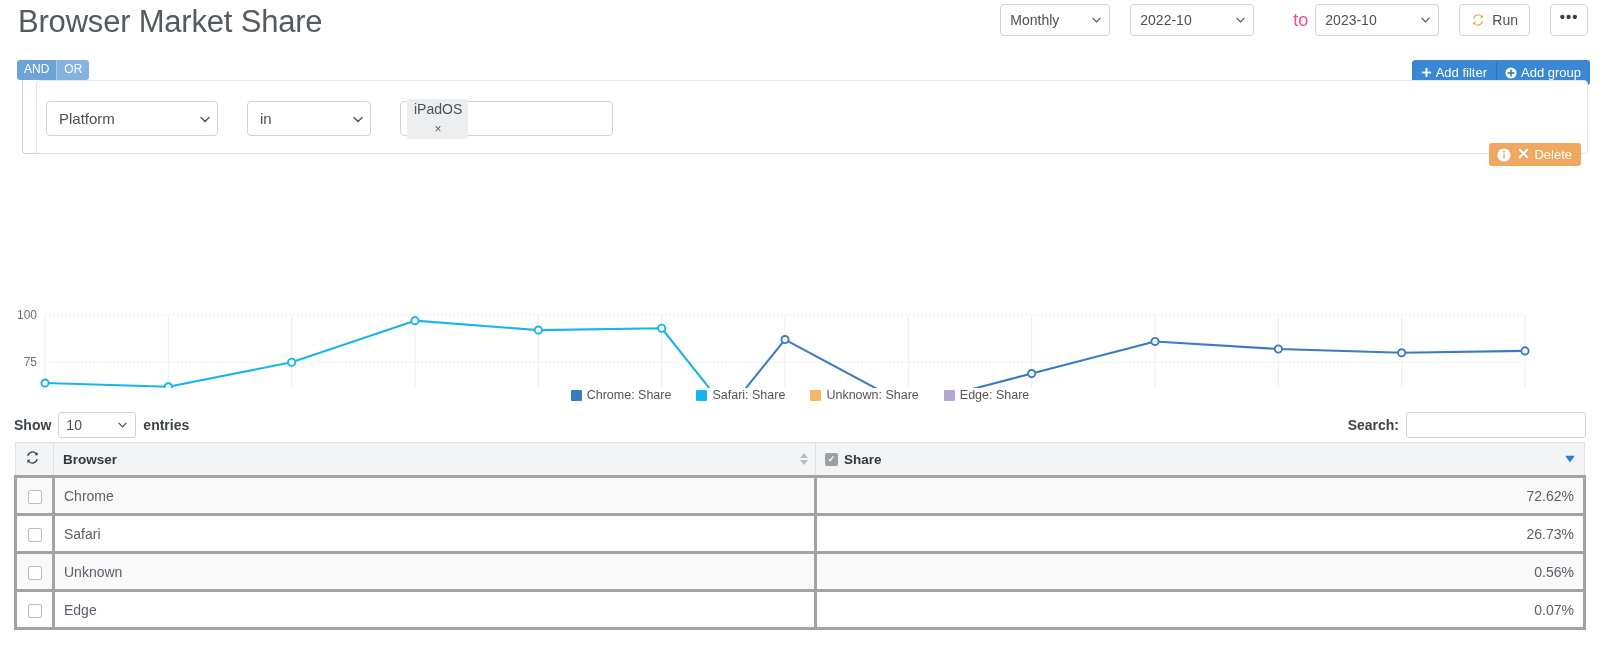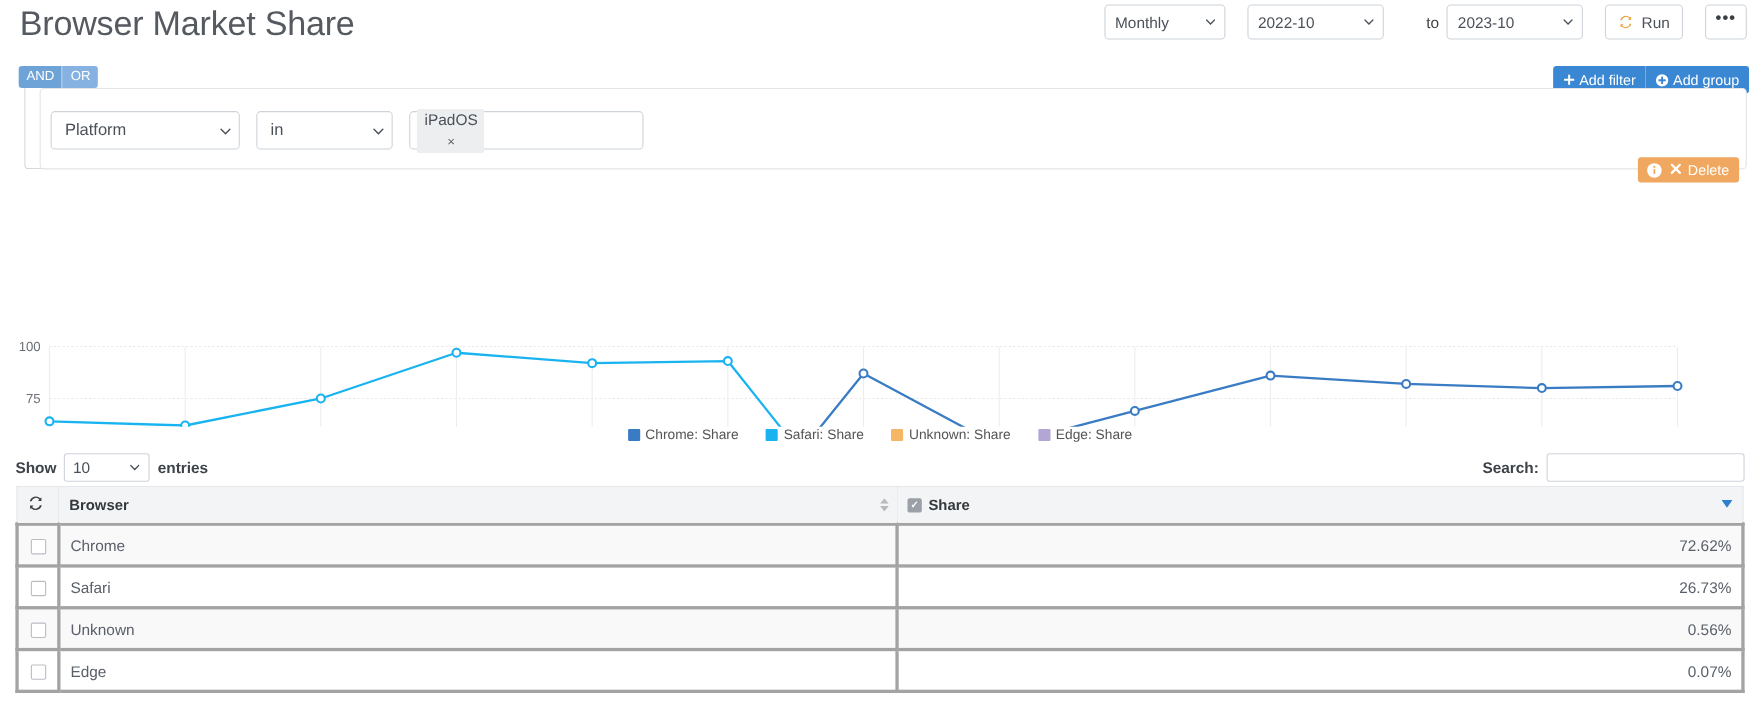--- a/index.html
+++ b/index.html
@@ -57,22 +57,22 @@
   .caret {
     position: absolute;
     right: 8px; top: 50%;
     transform: translateY(-50%);
     width: 9px; height: 9px;
     pointer-events: none;
   }
   .caret svg { display: block; }
   .to-label {
     margin: 0 7px;
-    font-size: 14px;
-    color: #404040;
+    font-size: 18px;
+    color: #ec4899;
     padding-left: 32px;
   }
   .run-btn { padding: 0 11px; gap: 7px; }
   .run-icon { color: #e8a33d; display:flex; }
   .more-btn { width: 38px; justify-content: center; }
   .more-dots {
     letter-spacing: 1px;
     font-size: 15px;
     line-height: 1;
     color: #3a3f45;
@@ -139,21 +139,21 @@
     height: 74px;
     border: 1px solid #e2e5e8;
     border-radius: 4px;
     background: #fff;
   }
   .filter-row {
     position: absolute;
     left: 9px; top: 20px;
     display: flex;
     align-items: center;
-    gap: 15px;
+    gap: 29px;
   }
   .f-sel {
     height: 35px;
     border: 1px solid #ced4da;
     border-radius: 4px;
     background: #fff;
     display: flex;
     align-items: center;
     padding: 0 26px 0 12px;
     font-size: 15px;

